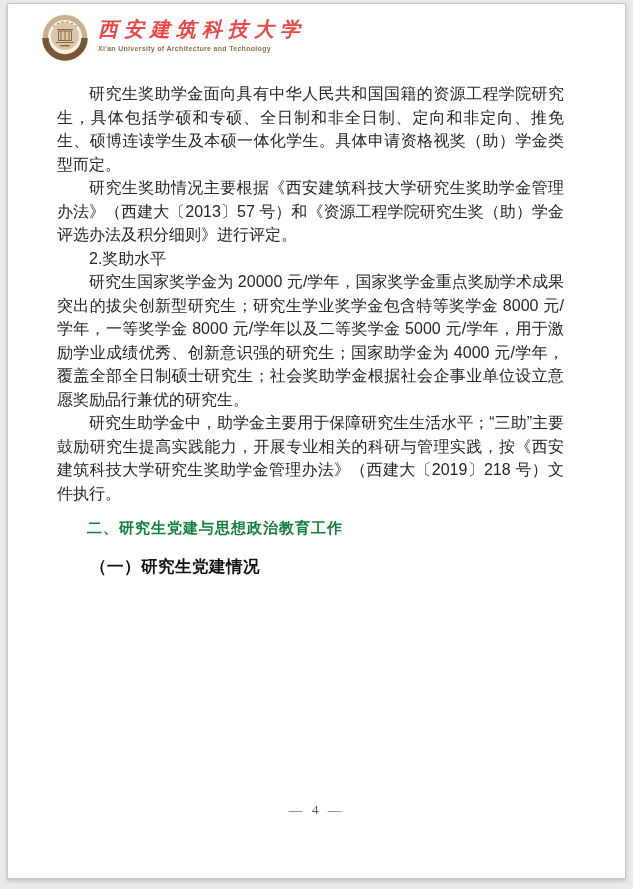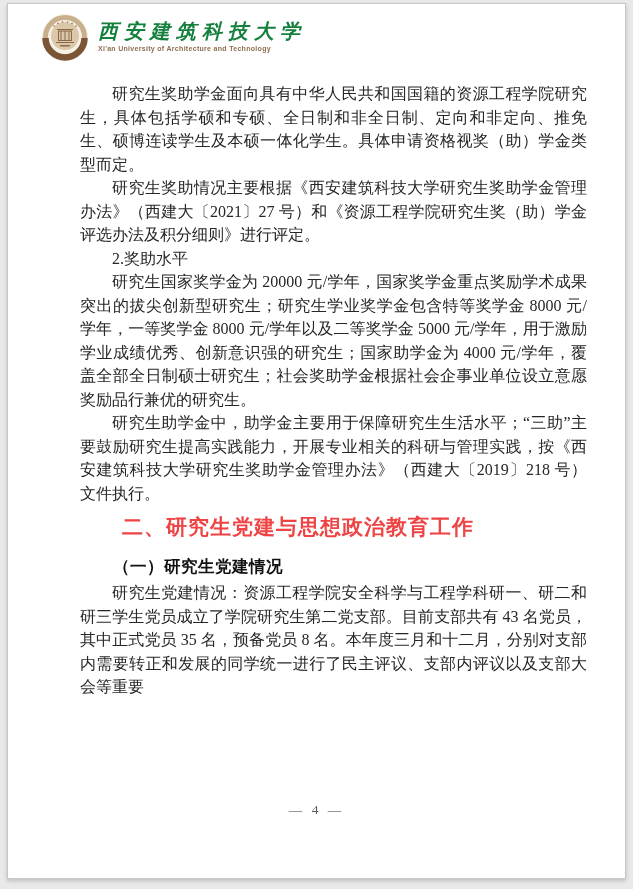--- a/index.html
+++ b/index.html
@@ -21,55 +21,55 @@
   
   .logo-row {
     position:absolute;
     left:33px; top:9px;
     display:flex;
     align-items:flex-start;
   }
   .seal { width:48px; height:48px; flex:0 0 48px; }
   .uni-names { margin-left:9px; padding-top:7px; }
   .uni-cn {
-    font-family:Liberation Sans, sans-serif;
+    font-family:Liberation Mono, monospace;
     font-weight:bold;
     font-style:italic;
     font-size:20px;
     letter-spacing:6px;
-    color:#15803d;
+    color:#ef4444;
     line-height:22px;
     white-space:nowrap;
   }
   .uni-en {
     font-family:"Liberation Sans", sans-serif;
     font-weight:bold;
     font-size:7px;
     letter-spacing:0.3px;
     color:#8d6e4e;
     margin-top:3px;
     white-space:nowrap;
   }
   
   .document-body {
     position:absolute;
-    left:72px; top:78px;
+    left:49px; top:78px;
     width:507px;
-    font-family:Liberation Serif, serif;
+    font-family:Liberation Sans, sans-serif;
     font-size:16px;
     line-height:23.5px;
     color:#262626;
     text-align:justify;
   }
   .blk { text-indent:2em; }
   .blk.body { margin:0; }
   .blk.heading1 {
     font-weight:bold;
-    font-size:21px;
-    color:#ef4444;
+    font-size:15px;
+    color:#15803d;
     margin:11px 0 3px 0;
     text-align:left;
     letter-spacing:1px;
   }
   .blk.heading2 {
     font-weight:bold;
     font-size:16.5px;
     color:#111111;
     margin:15px 0 3px 0;
     text-align:left;
@@ -116,24 +116,23 @@
       </g>
     </svg>
     <div class="uni-names">
       <div class="uni-cn">西安建筑科技大学</div>
       <div class="uni-en">Xi'an University of Architecture and Technology</div>
     </div>
   </div>
 
   <div class="document-body">
       <div class="blk body">研究生奖助学金面向具有中华人民共和国国籍的资源工程学院研究生，具体包括学硕和专硕、全日制和非全日制、定向和非定向、推免生、硕博连读学生及本硕一体化学生。具体申请资格视奖（助）学金类型而定。</div>
-      <div class="blk body">研究生奖助情况主要根据《西安建筑科技大学研究生奖助学金管理办法》（西建大〔2021〕27 号）和《资源工程学院研究生奖（助）学金评选办法及积分细则》进行评定。</div>
+      <div class="blk body">研究生奖助情况主要根据《西安建筑科技大学研究生奖助学金管理办法》（西建大〔2013〕57 号）和《资源工程学院研究生奖（助）学金评选办法及积分细则》进行评定。</div>
       <div class="blk body">2.奖助水平</div>
       <div class="blk body">研究生国家奖学金为 20000 元/学年，国家奖学金重点奖励学术成果突出的拔尖创新型研究生；研究生学业奖学金包含特等奖学金 8000 元/学年，一等奖学金 8000 元/学年以及二等奖学金 5000 元/学年，用于激励学业成绩优秀、创新意识强的研究生；国家助学金为 4000 元/学年，覆盖全部全日制硕士研究生；社会奖助学金根据社会企事业单位设立意愿奖励品行兼优的研究生。</div>
       <div class="blk body">研究生助学金中，助学金主要用于保障研究生生活水平；“三助”主要鼓励研究生提高实践能力，开展专业相关的科研与管理实践，按《西安建筑科技大学研究生奖助学金管理办法》（西建大〔2019〕218 号）文件执行。</div>
       <div class="blk heading1">二、研究生党建与思想政治教育工作</div>
       <div class="blk heading2">（一）研究生党建情况</div>
-      <div class="blk body">研究生党建情况：资源工程学院安全科学与工程学科研一、研二和研三学生党员成立了学院研究生第二党支部。目前支部共有 43 名党员，其中正式党员 35 名，预备党员 8 名。本年度三月和十二月，分别对支部内需要转正和发展的同学统一进行了民主评议、支部内评议以及支部大会等重要</div>
     </div>
 
   <div class="page-number">— 4 —</div>
 
 </div>
 
 </body></html>

